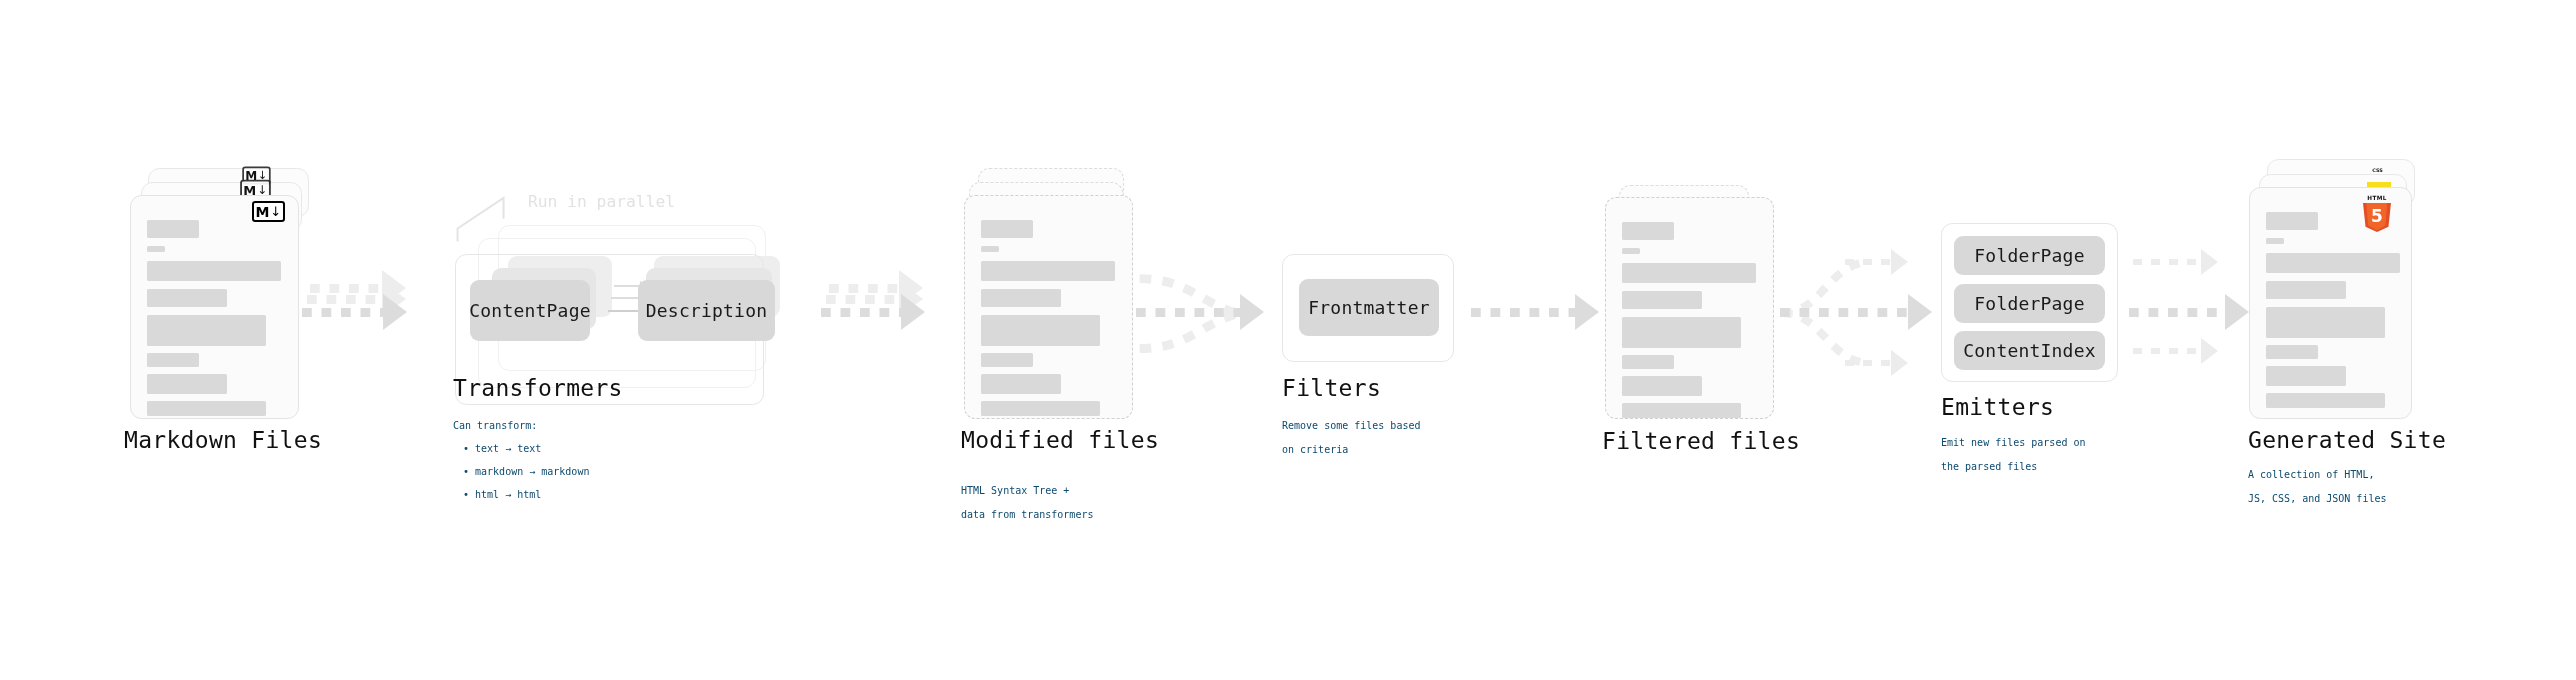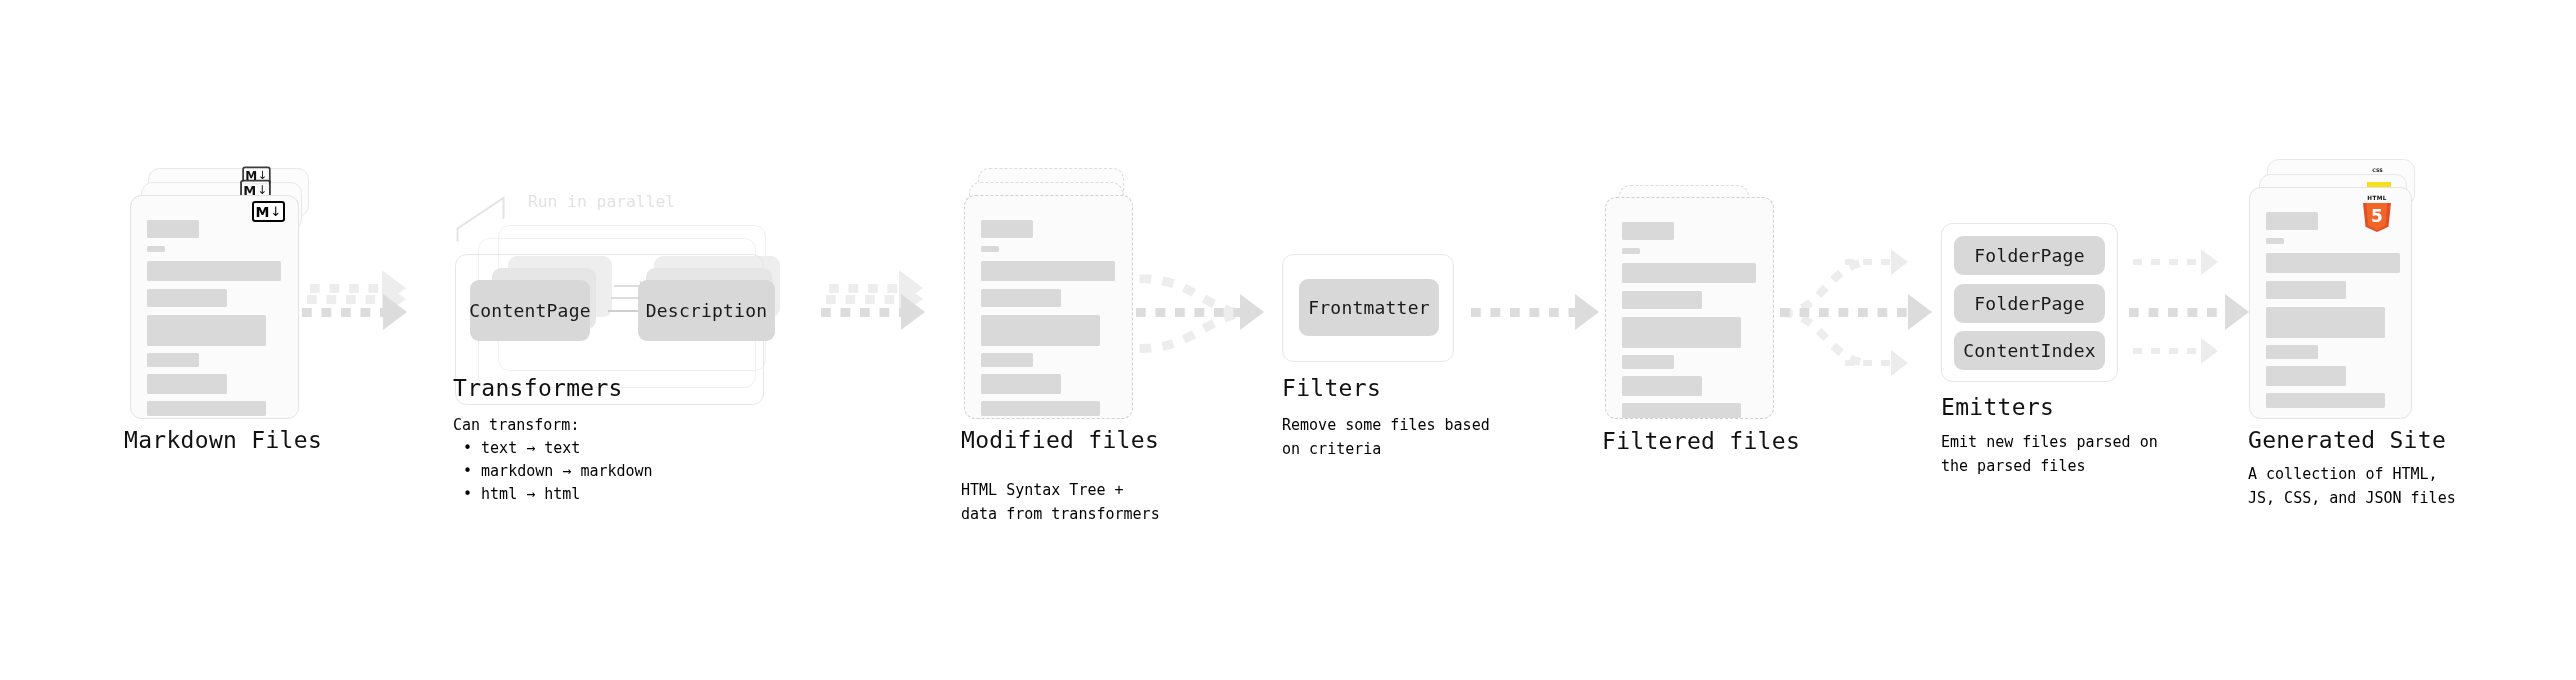--- a/index.html
+++ b/index.html
@@ -64,23 +64,23 @@
   
   .title {
     position: absolute;
     font-size: 23px;
     color: #111111;
     letter-spacing: 0.3px;
     white-space: nowrap;
   }
   .sub {
     position: absolute;
-    font-size: 15px;
+    font-size: 10px;
     line-height: 23.6px;
-    color: #000000;
+    color: #0c4a6e;
     white-space: pre;
   }
   .faint {
     position: absolute;
     font-size: 16.3px;
     color: #e2e2e2;
     white-space: nowrap;
     text-align: right;
   }
 

